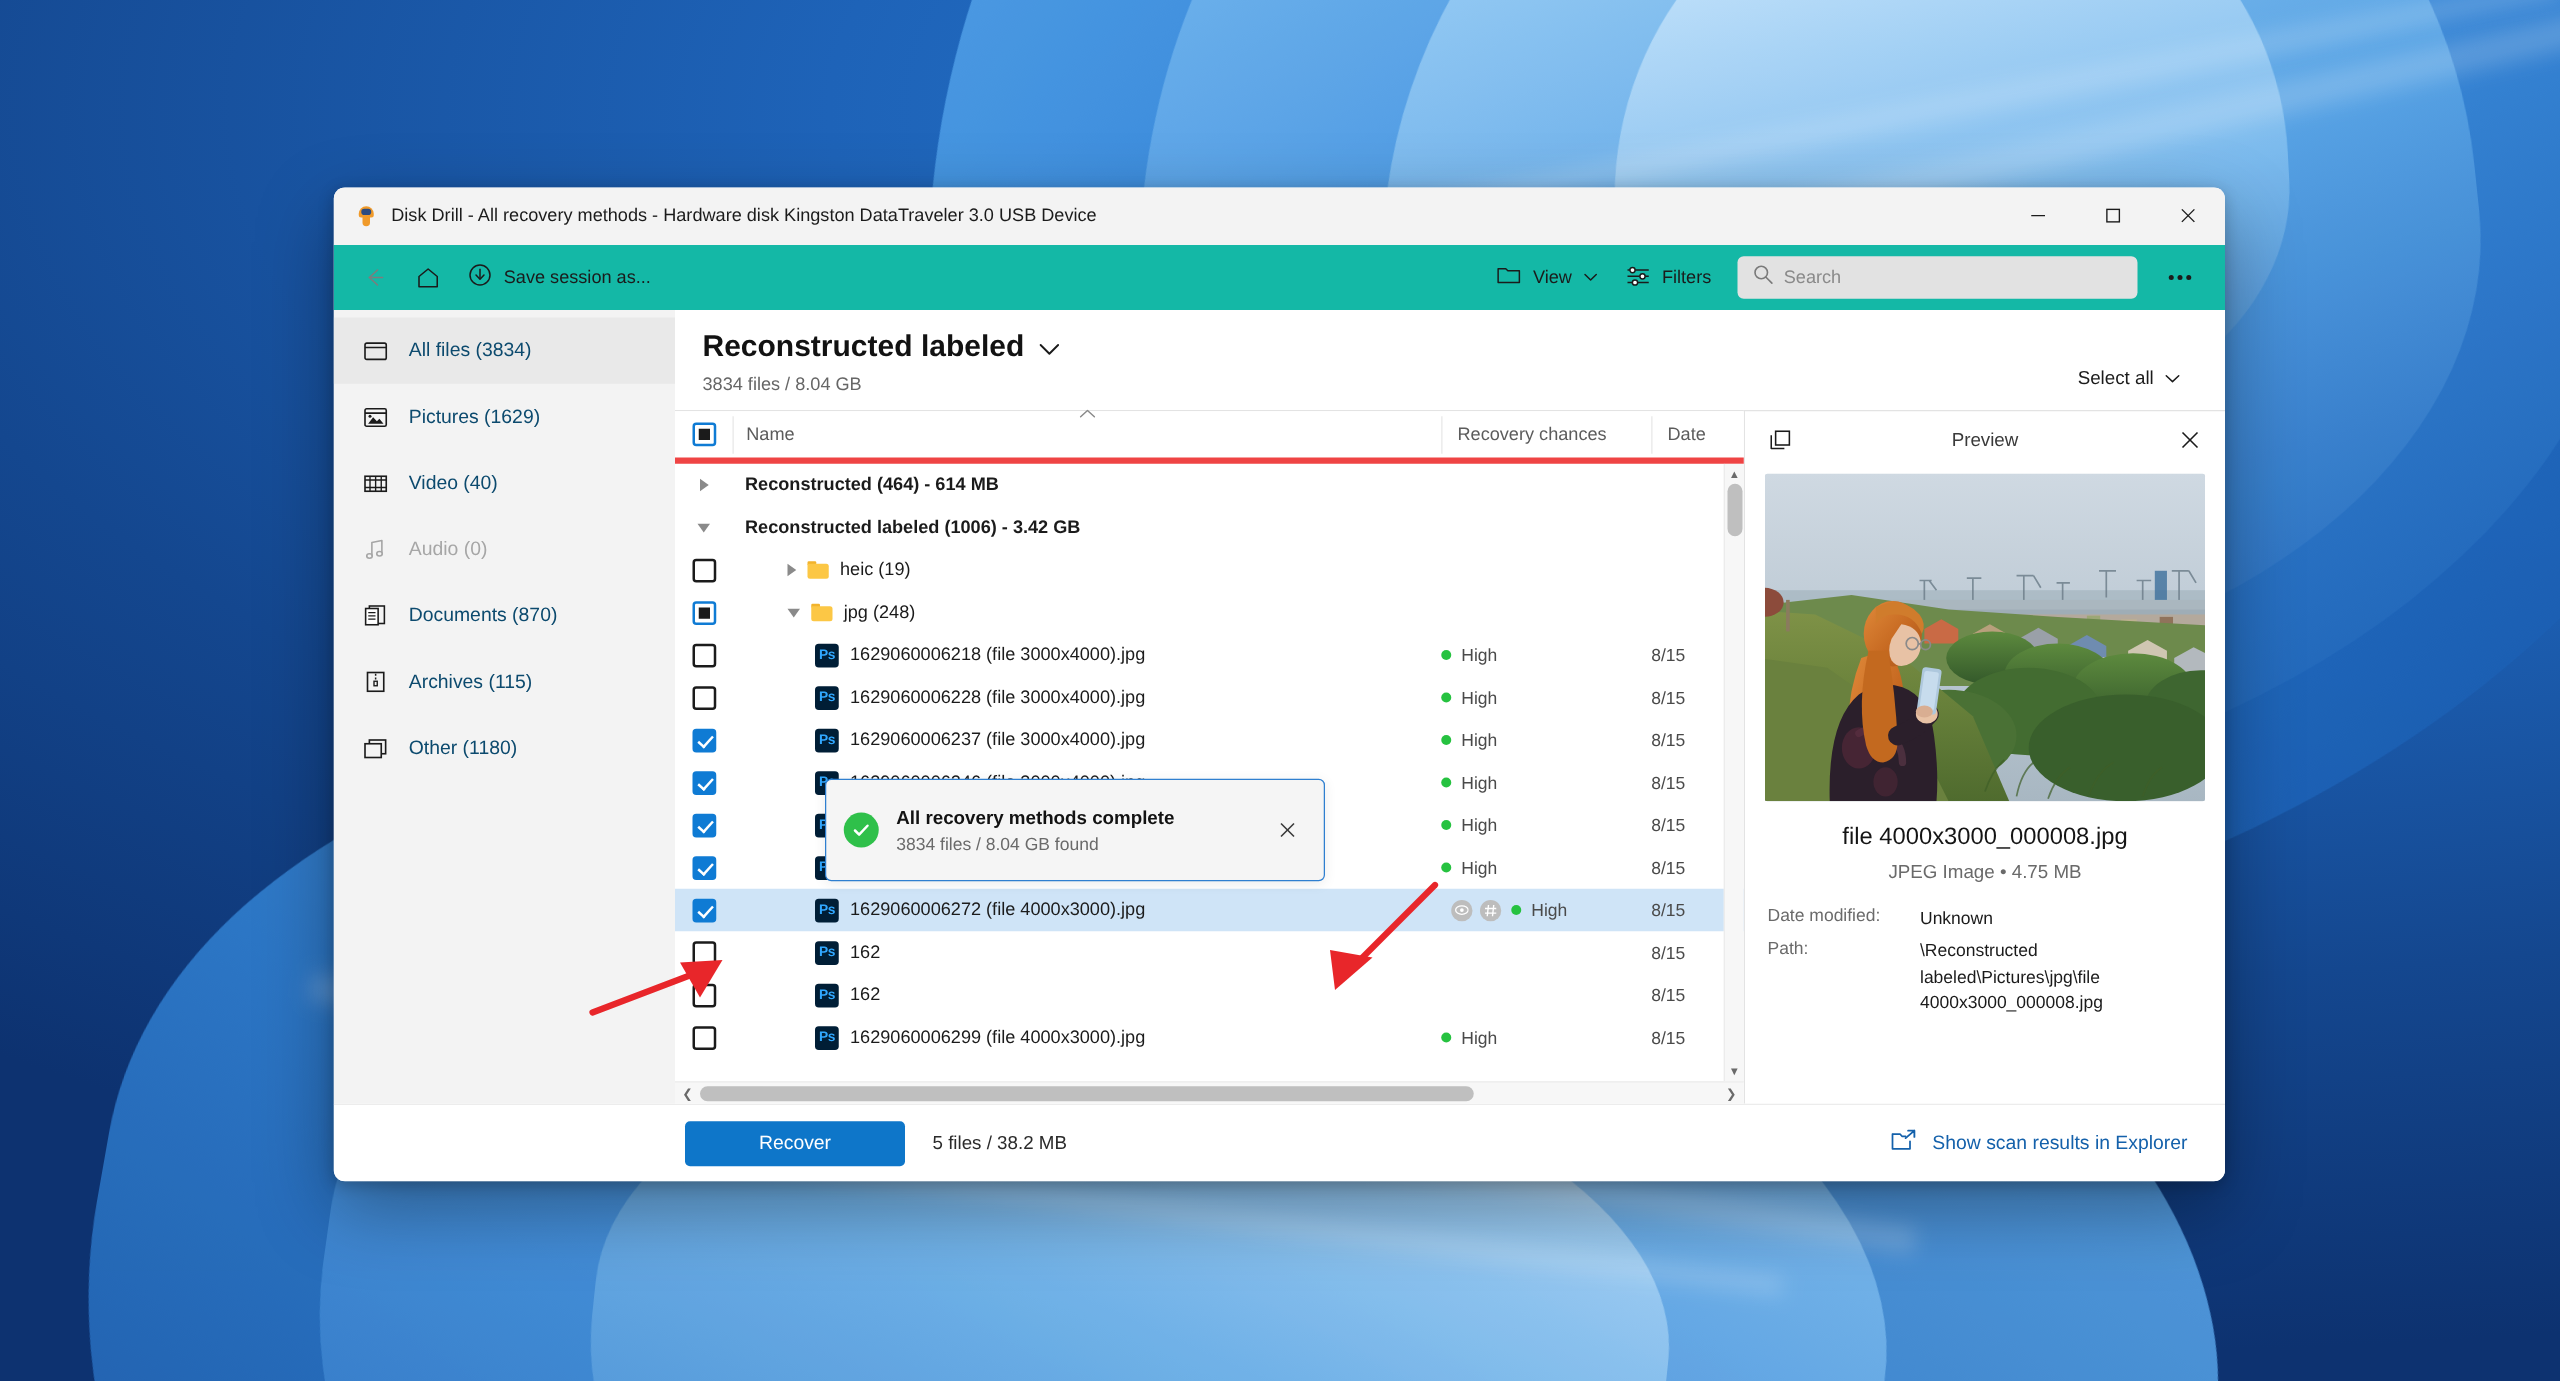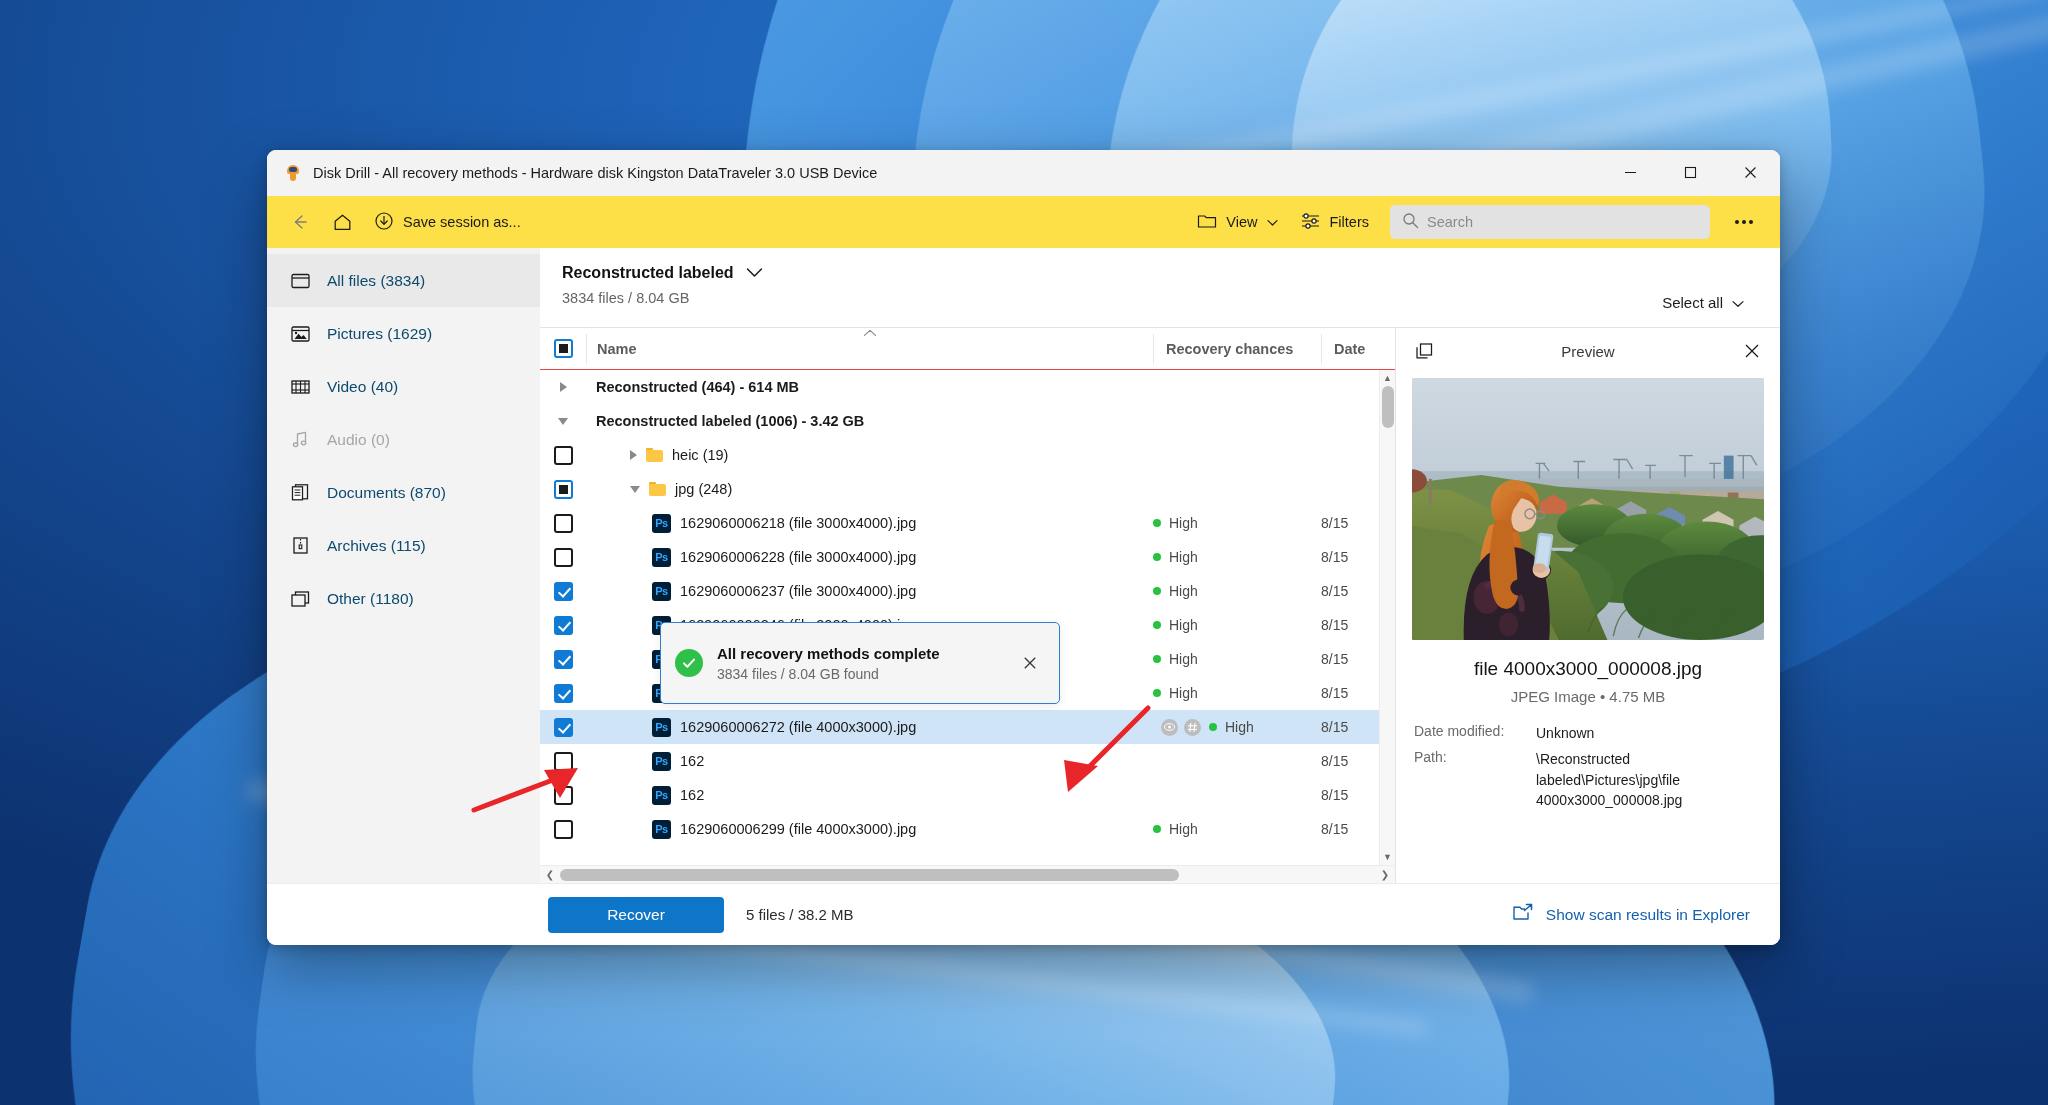--- a/index.html
+++ b/index.html
@@ -99,21 +99,21 @@
   }
   .win-controls { display:flex; flex: 0 0 auto; height: 46px; }
   .win-btn {
     width: 60px; height: 46px; display:flex; align-items:center; justify-content:center;
     cursor: default;
   }
   .win-btn svg { display:block; }
 
   
   .toolbar {
-    height: 52px; flex: 0 0 52px; background:#fde047;
+    height: 52px; flex: 0 0 52px; background:#14b8a6;
     display:flex; align-items:center; gap: 0;
     padding: 0 16px 0 12px;
   }
   .tb-icon-btn {
     width: 42px; height: 36px; border-radius: 5px;
     display:flex; align-items:center; justify-content:center; cursor:pointer;
   }
   .tb-text-btn {
     height: 36px; border-radius: 5px; display:flex; align-items:center;
     gap: 9px; padding: 0 11px; cursor:pointer;
@@ -149,40 +149,40 @@
   .side-item.disabled { color:#a6a6a6; cursor:default; }
   .side-icon { width: 22px; height: 22px; flex: 0 0 22px; display:flex; align-items:center; justify-content:center; }
 
   
   .main {
     flex: 1 1 auto; background:#ffffff; display:flex; flex-direction:column; min-width:0;
   }
   .main-head { padding: 16px 0 0 22px; display:flex; align-items:flex-start; }
   .main-head-left { flex: 1 1 auto; }
   .main-title {
-    font-size: 16px; font-weight: 600; color:#121212;
+    font-size: 24px; font-weight: 600; color:#121212;
     display:flex; align-items:center; gap: 12px;
   }
   .main-sub { font-size: 14.5px; color:#666; margin-top: 8px; }
   .select-all {
     display:flex; align-items:center; gap:9px; font-size: 15px; color:#1b1b1b;
     padding: 4px 10px; margin: 26px 26px 0 0; border-radius:4px; cursor:pointer; white-space:nowrap;
   }
 
   
   .content-row { flex: 1 1 auto; display:flex; min-height: 0; margin-top: 12px; }
 
   
   .table-wrap {
     flex: 1 1 auto; min-width:0; display:flex; flex-direction:column;
     border-top: 1px solid #e3e3e3; position: relative;
   }
   .thead {
     height: 42px; flex: 0 0 42px; display:flex; align-items:center;
-    border-bottom: 1px solid #ef4444; background:#fff; position: relative; font-weight: bold;
+    border-bottom: 5px solid #ef4444; background:#fff; position: relative;
   }
   .th-check { width: 46px; flex:0 0 46px; display:flex; align-items:center; justify-content:center; }
   .th-name { flex: 1 1 auto; padding-left: 10px; font-size: 14.5px; color:#5c5c5c;
              border-left: 1px solid #e8e8e8; height: 30px; display:flex; align-items:center; position:relative; }
   .sort-caret { position:absolute; left: 50%; top: -10px; transform: translateX(-50%); }
   .th-rec { width: 168px; flex:0 0 168px; font-size: 14.5px; color:#5c5c5c;
             border-left: 1px solid #e8e8e8; height:30px; display:flex; align-items:center; padding-left: 12px; }
   .th-date { width: 58px; flex:0 0 58px; font-size: 14.5px; color:#5c5c5c;
              border-left: 1px solid #e8e8e8; height:30px; display:flex; align-items:center; padding-left: 12px; overflow:hidden; }
 

